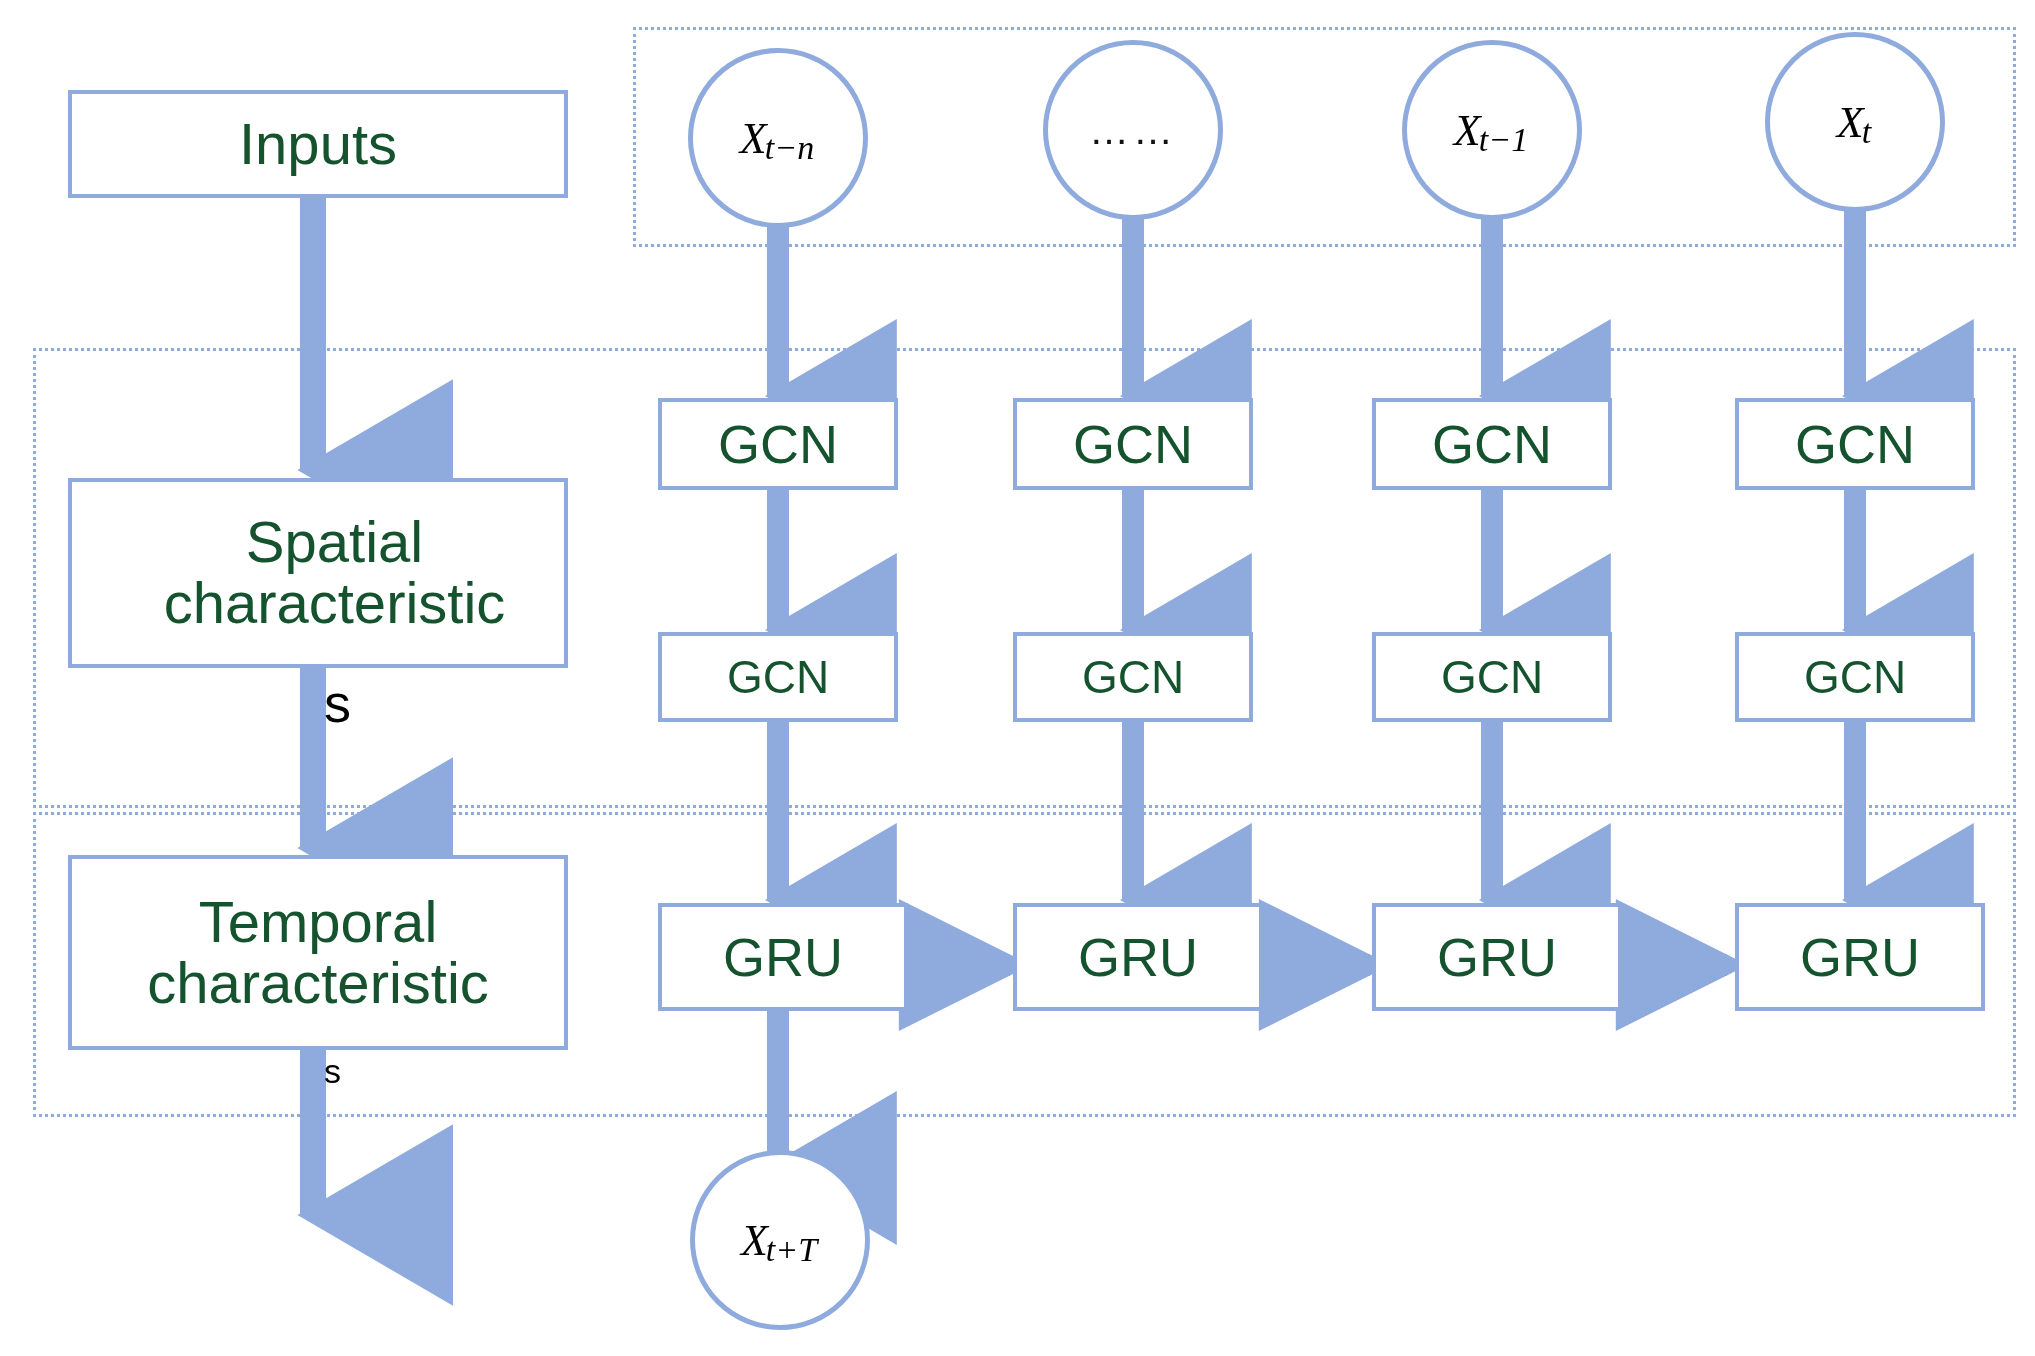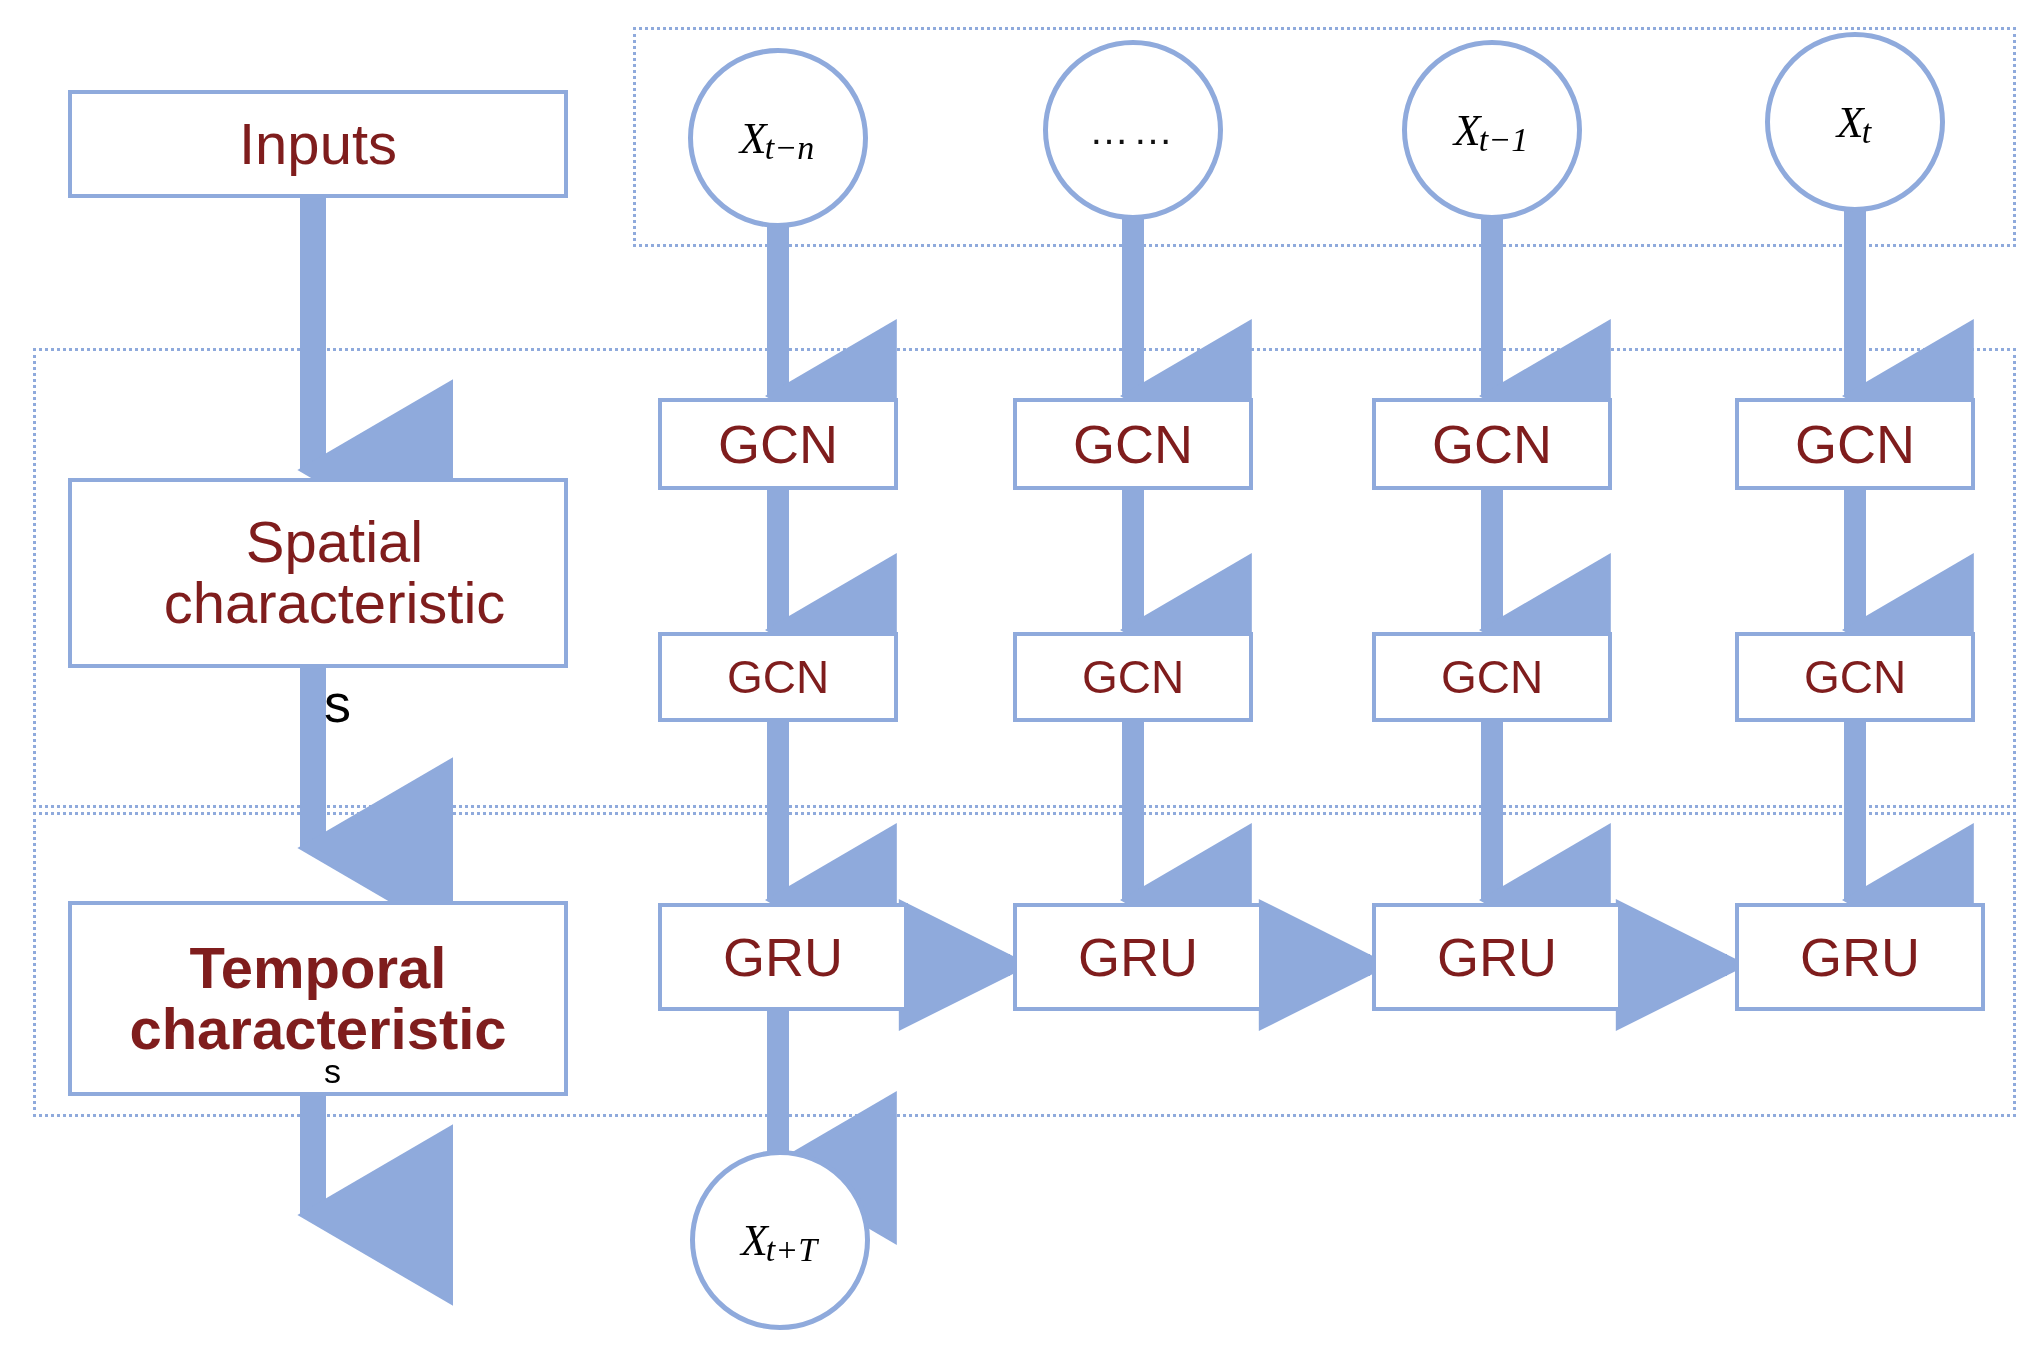--- a/index.html
+++ b/index.html
@@ -27,21 +27,21 @@
   
   .box {
     position: absolute;
     box-sizing: border-box;
     border: 4px solid #8faadc;
     background: #ffffff;
     display: flex;
     align-items: center;
     justify-content: center;
     text-align: center;
-    color: #7f1d1d;
+    color: #14532d;
     line-height: 1.05;
     white-space: pre-line;
   }
   .box.big      { font-size: 58px; }
   .box.unit     { font-size: 54px; }
   .box.unit-sm  { font-size: 46px; }
 
   
   .circle {
     position: absolute;
@@ -138,21 +138,21 @@
       <line x1="1370" y1="965" x2="1272" y2="965" stroke-width="22" marker-end="url(#ah-left)"></line>
       <line x1="1727" y1="965" x2="1629" y2="965" stroke-width="22" marker-end="url(#ah-left)"></line>
     </g>
   </svg>
 
   <div class="box big" style="left:68px; top:90px; width:500px; height:108px;">Inputs</div>
 
   <div class="box big" style="left:68px; top:478px; width:500px; height:190px;padding-left:33px;">Spatial
 characteristic</div>
 
-  <div class="box big" style="left:68px; top:901px; width:500px; height:195px;font-weight:bold;">Temporal
+  <div class="box big" style="left:68px; top:855px; width:500px; height:195px;">Temporal
 characteristic</div>
 
 
   <div class="artifact" style="left:324px; top:672px;">s</div>
   <div class="artifact" style="left:324px; top:1052px; font-size:34px;">s</div>
 
   <div class="circle" style="left:688px; top:48px; width:180px; height:180px;">
     <span>X</span>
       <span class="sub">t−n</span>
   </div>

